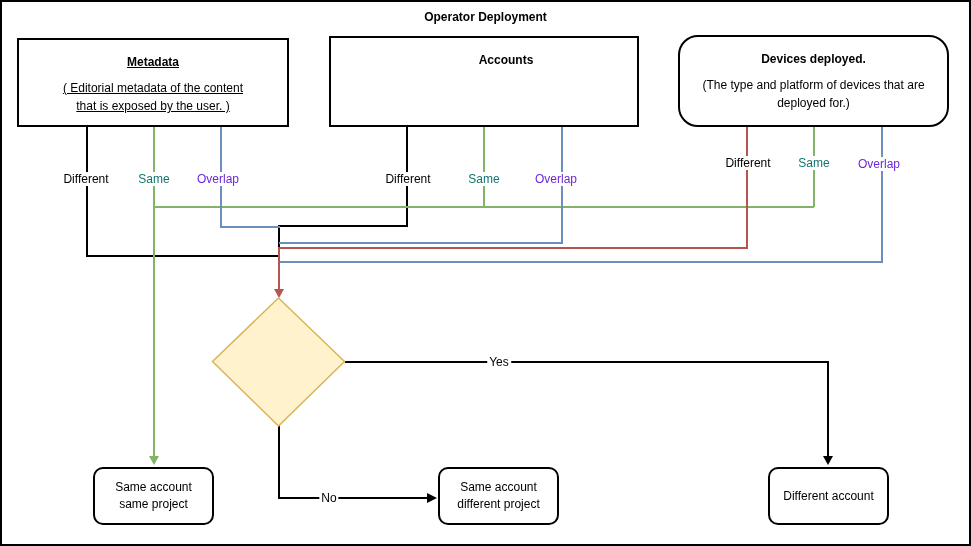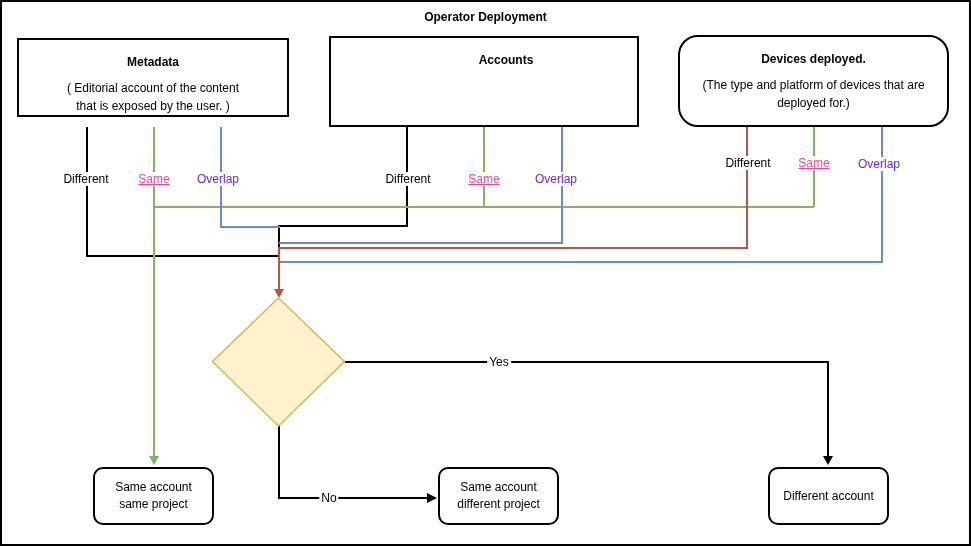--- a/index.html
+++ b/index.html
@@ -36,40 +36,40 @@
   .ah.down{border-left:5px solid transparent;border-right:5px solid transparent;border-top:9px solid #000;}
   .ah.right{border-top:5px solid transparent;border-bottom:5px solid transparent;border-left:10px solid #000;}
   .ah.down.g{border-top-color:#82b366;}
   .ah.down.r{border-top-color:#b85450;}
   
   .lbl{
     position:absolute;transform:translate(-50%,-50%);background:#fff;
     font-size:12px;line-height:14px;padding:0 2px;white-space:nowrap;
   }
   .lbl.t-red{color:#000000;}
-  .lbl.t-green{color:#ec4899;text-decoration:underline;}
+  .lbl.t-green{color:#0f766e;}
   .lbl.t-blue{color:#6d28d9;}
   
   .diamond-svg{position:absolute;left:209px;top:295px;}
   .diamond-text{
     position:absolute;left:209px;top:295px;width:135px;height:130px;
     display:flex;align-items:center;justify-content:center;text-align:center;
     font-size:12px;line-height:16px;white-space:pre-line;
   }
 </style>
 </head>
 <body>
 
 <div class="canvas">
 
   <div class="diagram-title">Operator Deployment</div>
 
-  <div class="topbox" style="left:15px;top:36px;width:272px;height:79px;">
+  <div class="topbox" style="left:15px;top:36px;width:272px;height:89px;text-decoration:underline;">
     <div class="bt">Metadata</div>
-    <div class="bb">( Editorial account of the content
+    <div class="bb">( Editorial metadata of the content
 that is exposed by the user. )</div>
   </div>
   <div class="topbox" style="left:327px;top:34px;width:310px;height:91px;padding-left:44px;">
     <div class="bt">Accounts</div>
   </div>
   <div class="topbox" style="left:676px;top:33px;width:271px;height:92px;border-radius:20px;">
     <div class="bt">Devices deployed.</div>
     <div class="bb">(The type and platform of devices that are
 deployed for.)</div>
   </div>

